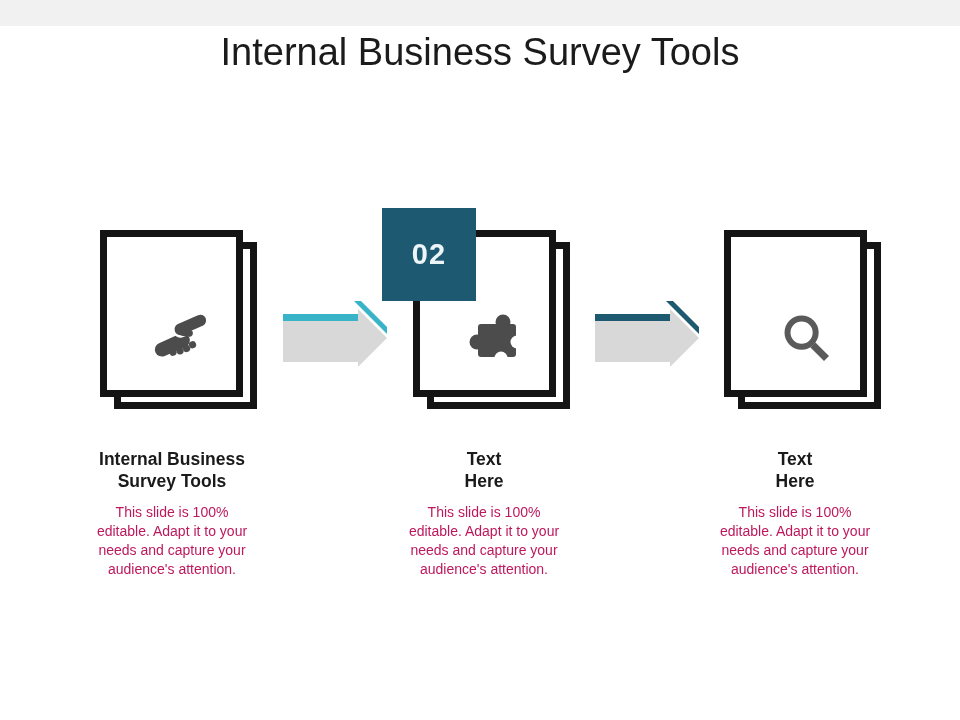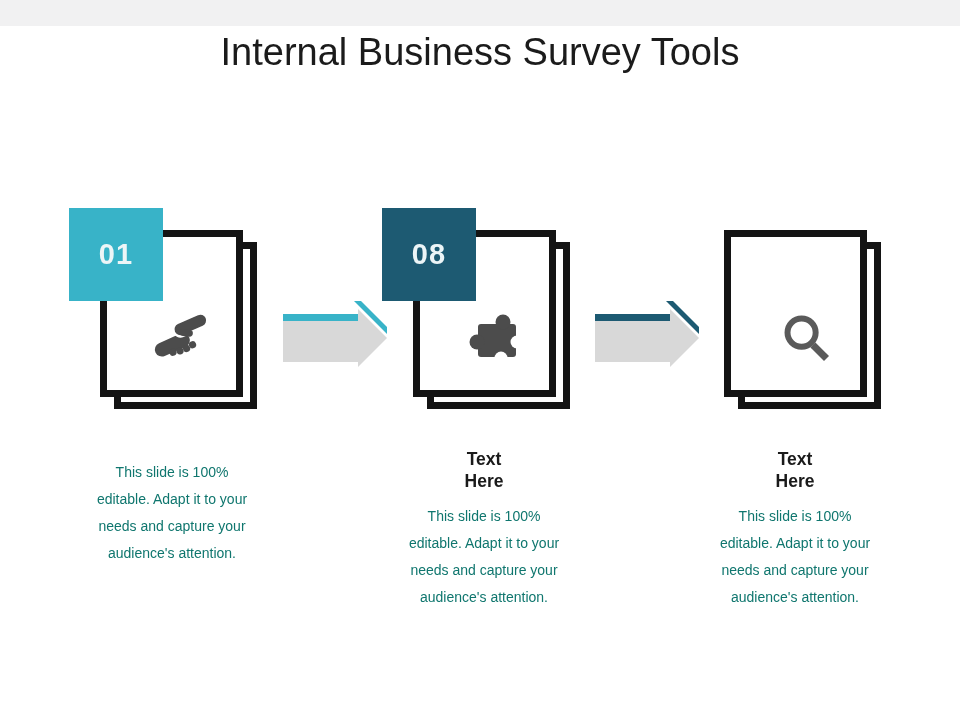--- a/index.html
+++ b/index.html
@@ -43,21 +43,21 @@
   .arrow.a1{left:283px;} .arrow.a2{left:595px;}
   
   .tblock{position:absolute;top:448px;width:220px;text-align:center;}
   .tblock.t1{left:62px;} .tblock.t2{left:374px;} .tblock.t3{left:685px;}
   .theading{
     font-size:17.5px;font-weight:700;color:#1a1a1a;line-height:22px;
     white-space:pre-line;margin:0;
   }
   .tdesc{
     width:158px;margin:11px auto 0 auto;
-    font-size:14px;line-height:27px;color:#0f766e;
+    font-size:14px;line-height:19px;color:#be185d;
   }
 </style>
 </head>
 <body>
 
 <div class="top-strip"></div>
 
 <h1 class="slide-title">Internal Business Survey Tools</h1>
 
 <div class="step s1">
@@ -68,23 +68,20 @@
       <g fill="#4c4c4c" transform="rotate(-24 32 27)">
         <rect x="1" y="22" width="37" height="14" rx="7"></rect>
         <circle cx="17" cy="36" r="3.6"></circle>
         <circle cx="24" cy="37.5" r="3.6"></circle>
         <circle cx="31" cy="38" r="3.6"></circle>
         <circle cx="38" cy="37" r="3.6"></circle>
         <rect x="26" y="11" width="36" height="14" rx="7" stroke="#ffffff" stroke-width="2.5"></rect>
         <rect x="31" y="20" width="13" height="7" rx="3.5" transform="rotate(30 37 23)"></rect>
       </g>
     </svg>
-  </div>
-  <div class="badge" style="background: rgb(56, 179, 200);">
-    <span>01</span>
   </div>
 </div>
 
 <div class="arrow a1">
   <svg width="104" height="67" viewBox="0 0 104 67">
     <rect x="0" y="20" width="75" height="41" fill="#d8d8d8"></rect>
     <polygon points="75,8 104,37 75,66" fill="#d8d8d8"></polygon>
     <rect x="0" y="13" width="75" height="7" fill="#38b3c8"></rect>
     <polygon points="71,0 78,0 104,26 104,33" fill="#38b3c8"></polygon>
   </svg>
@@ -98,21 +95,21 @@
       <g fill="#4c4c4c">
         <rect x="10" y="12" width="38" height="33" rx="3"></rect>
         <circle cx="35" cy="10" r="7.5"></circle>
         <circle cx="9" cy="30" r="7.5"></circle>
       </g>
       <circle cx="49" cy="30" r="6.5" fill="#ffffff"></circle>
       <circle cx="33" cy="46" r="6.5" fill="#ffffff"></circle>
     </svg>
   </div>
   <div class="badge" style="background: rgb(29, 90, 114);">
-    <span>08</span>
+    <span>02</span>
   </div>
 </div>
 
 <div class="arrow a2">
   <svg width="104" height="67" viewBox="0 0 104 67">
     <rect x="0" y="20" width="75" height="41" fill="#d8d8d8"></rect>
     <polygon points="75,8 104,37 75,66" fill="#d8d8d8"></polygon>
     <rect x="0" y="13" width="75" height="7" fill="#1d5a72"></rect>
     <polygon points="71,0 78,0 104,26 104,33" fill="#1d5a72"></polygon>
   </svg>
@@ -123,20 +120,22 @@
   <div class="doc front"></div>
   <div class="icon-wrap">
     <svg width="52" height="52" viewBox="0 0 48 48">
       <circle cx="19" cy="19" r="13" fill="none" stroke="#5a5a5a" stroke-width="5.5"></circle>
       <line x1="29.5" y1="30.5" x2="42" y2="43" stroke="#5a5a5a" stroke-width="6.5"></line>
     </svg>
   </div>
 </div>
 
 <div class="tblock t1">
+  <p class="theading">Internal Business
+Survey Tools</p>
   <div class="tdesc">This slide is 100% editable. Adapt it to your needs and capture your audience's attention.</div>
 </div>
 
 <div class="tblock t2">
   <p class="theading">Text
 Here</p>
   <div class="tdesc">This slide is 100% editable. Adapt it to your needs and capture your audience's attention.</div>
 </div>
 
 <div class="tblock t3">

